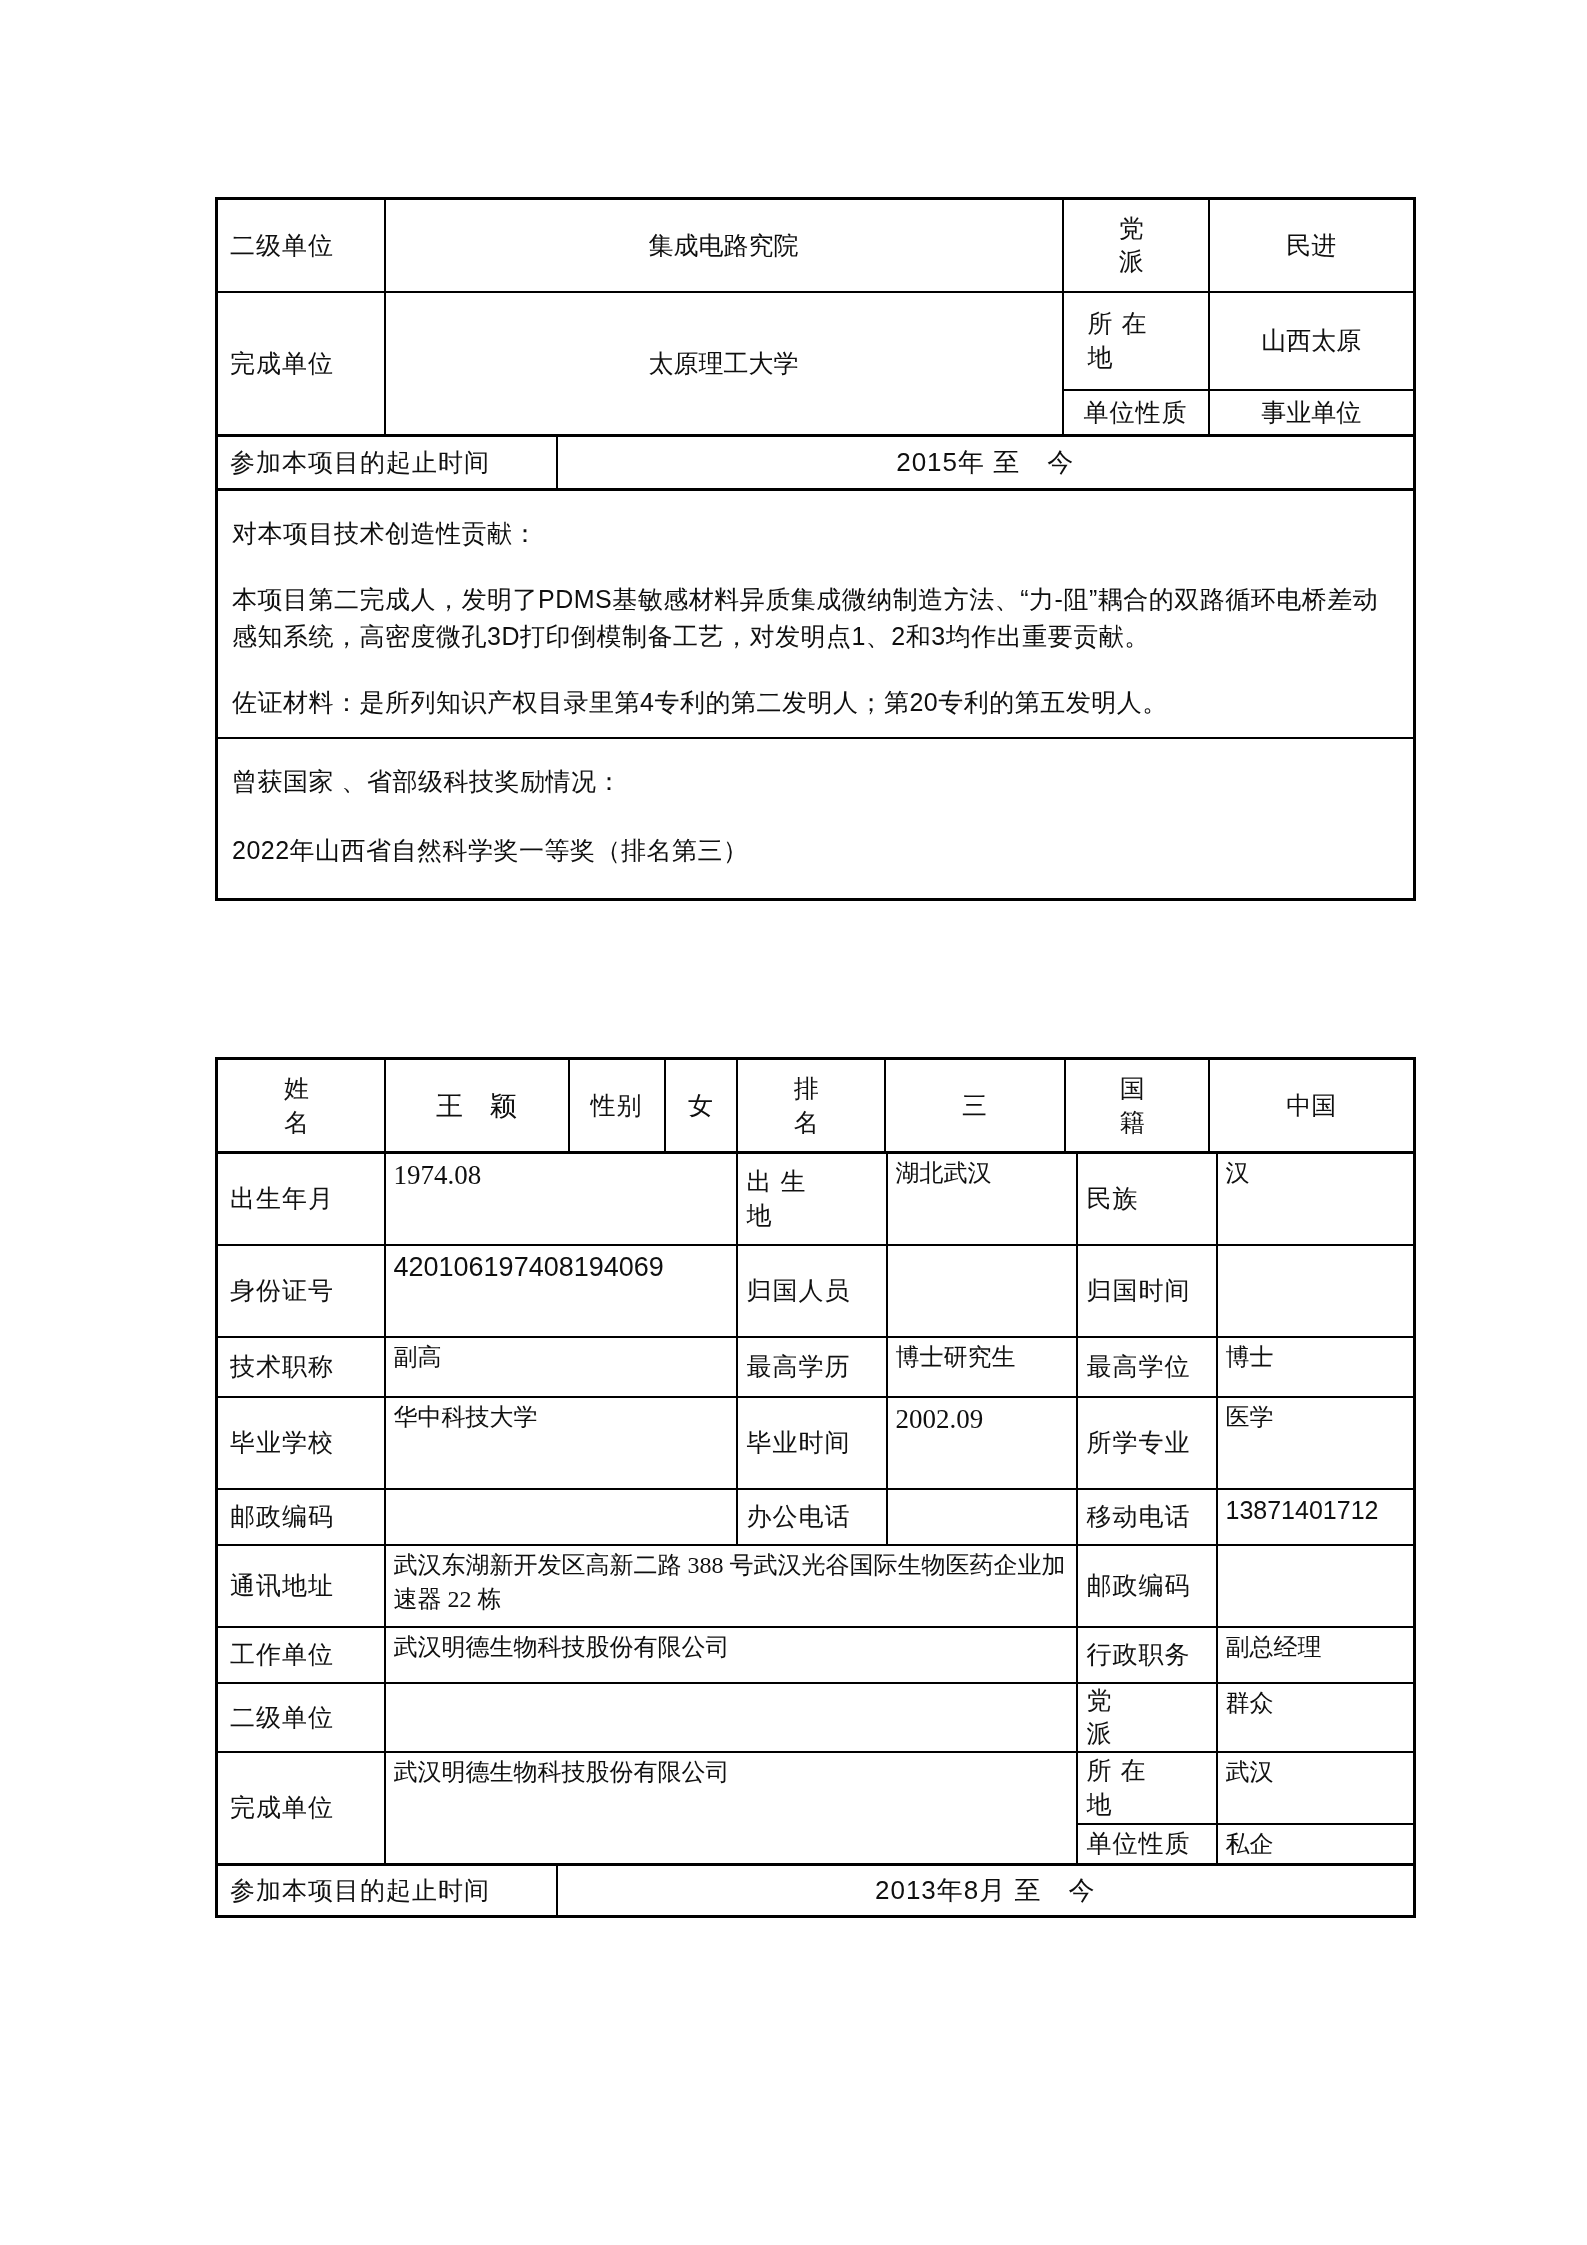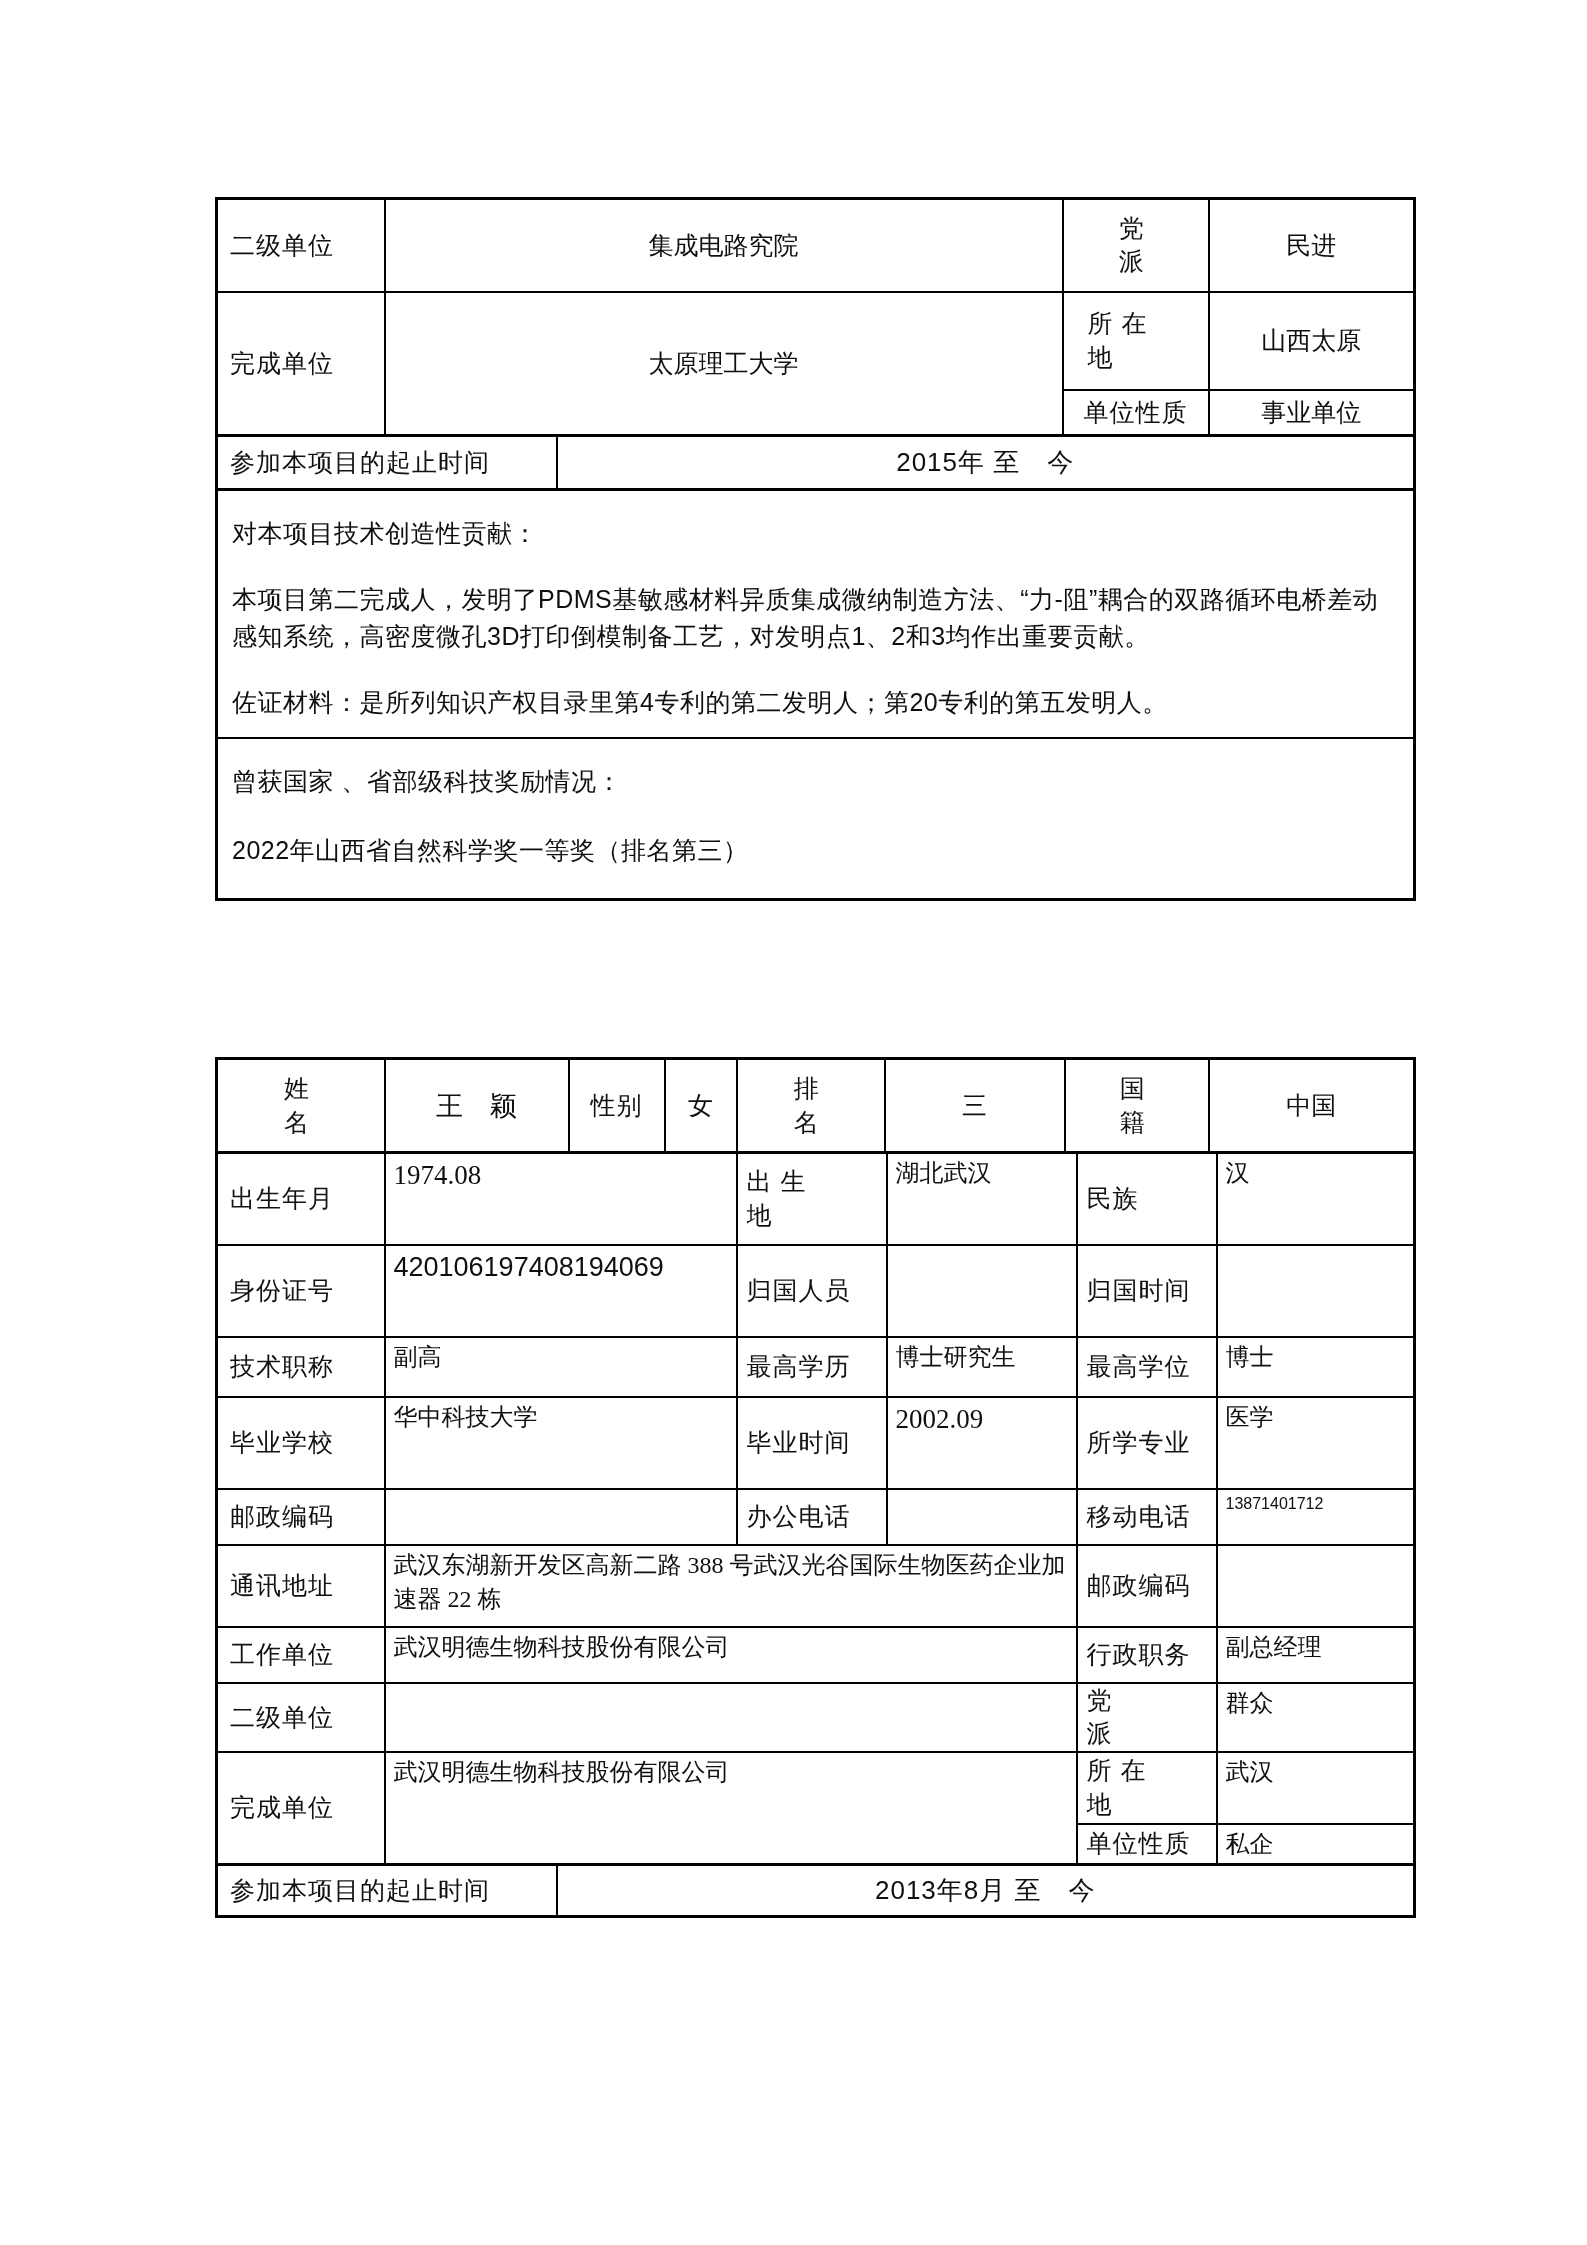--- a/index.html
+++ b/index.html
@@ -168,21 +168,21 @@
       <td class="ser vfill big">2002.09</td>
       <td class="lbl pl8">所学专业</td>
       <td class="ser vfill">医学</td>
     </tr>
     <tr style="height:56px">
       <td class="lbl pl">邮政编码</td>
       <td class="ser vfill"></td>
       <td class="lbl pl8">办公电话</td>
       <td class="ser vfill"></td>
       <td class="lbl pl8">移动电话</td>
-      <td class="vfill vnum" style="font-size:16px">13871401712</td>
+      <td class="vfill vnum" style="font-size:25px">13871401712</td>
     </tr>
     <tr style="height:82px">
       <td class="lbl pl">通讯地址</td>
       <td class="ser vfill" colspan="3">武汉东湖新开发区高新二路 388 号武汉光谷国际生物医药企业加速器 22 栋</td>
       <td class="lbl pl8">邮政编码</td>
       <td class="ser vfill"></td>
     </tr>
     <tr style="height:56px">
       <td class="lbl pl">工作单位</td>
       <td class="ser vfill" colspan="3">武汉明德生物科技股份有限公司</td>

